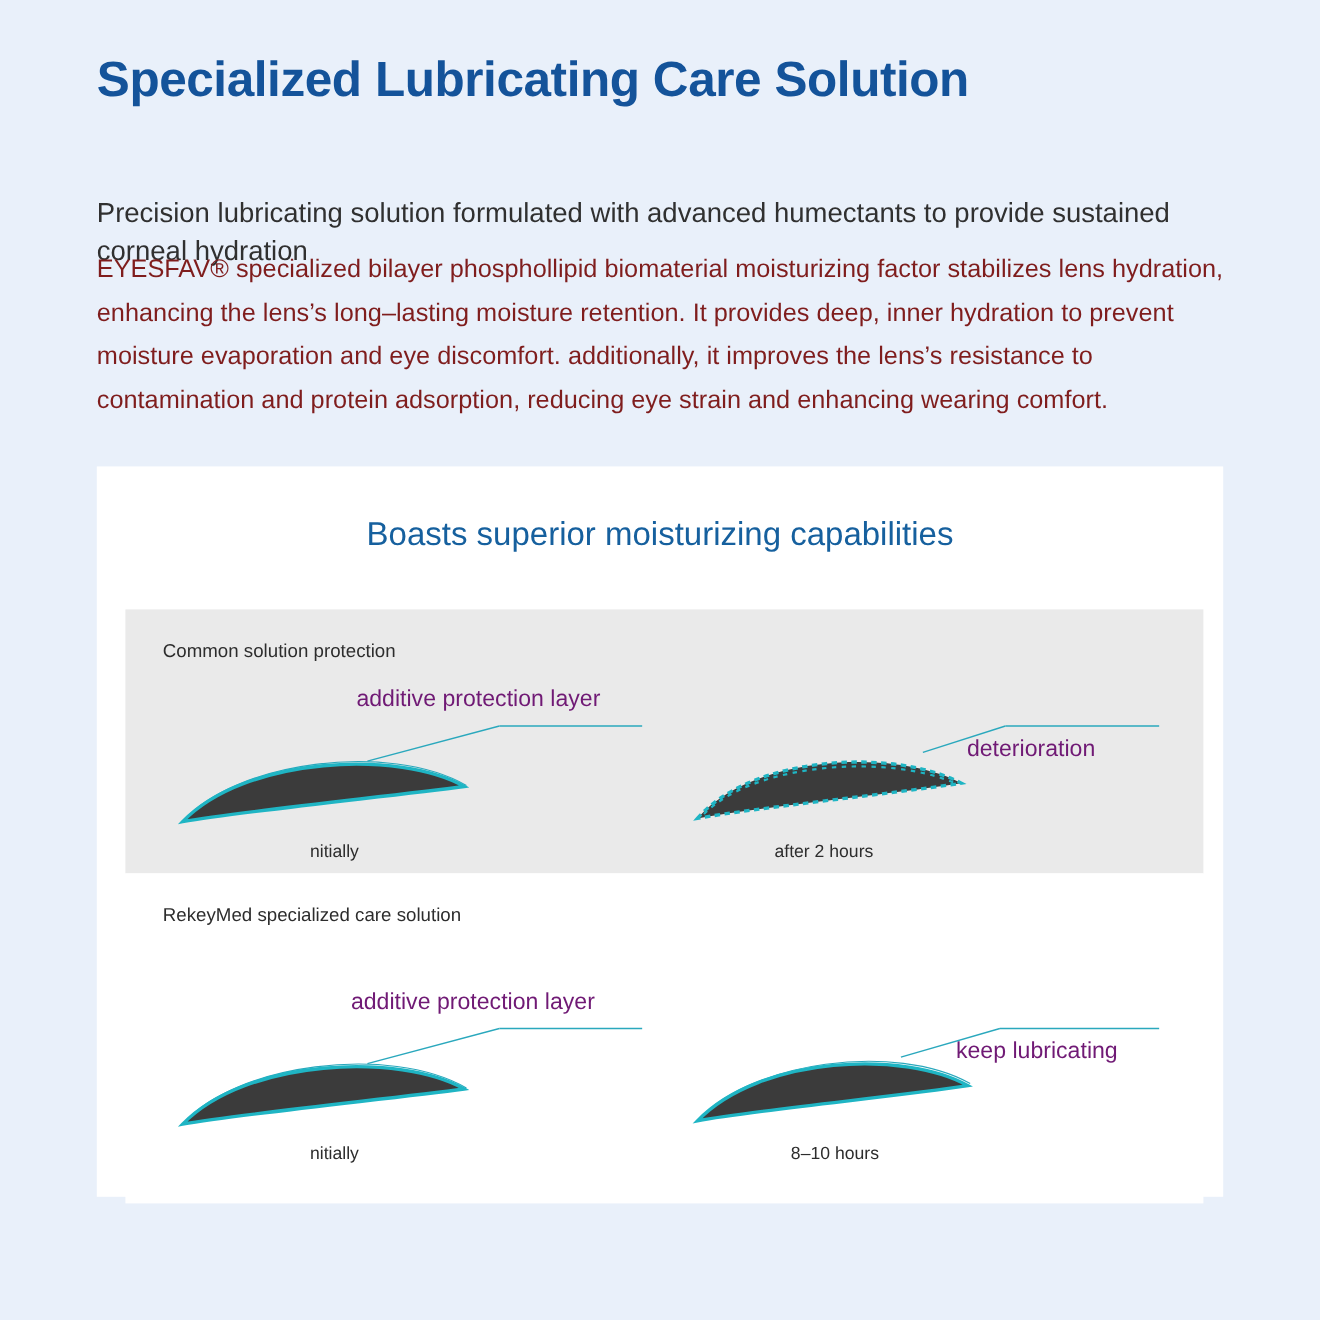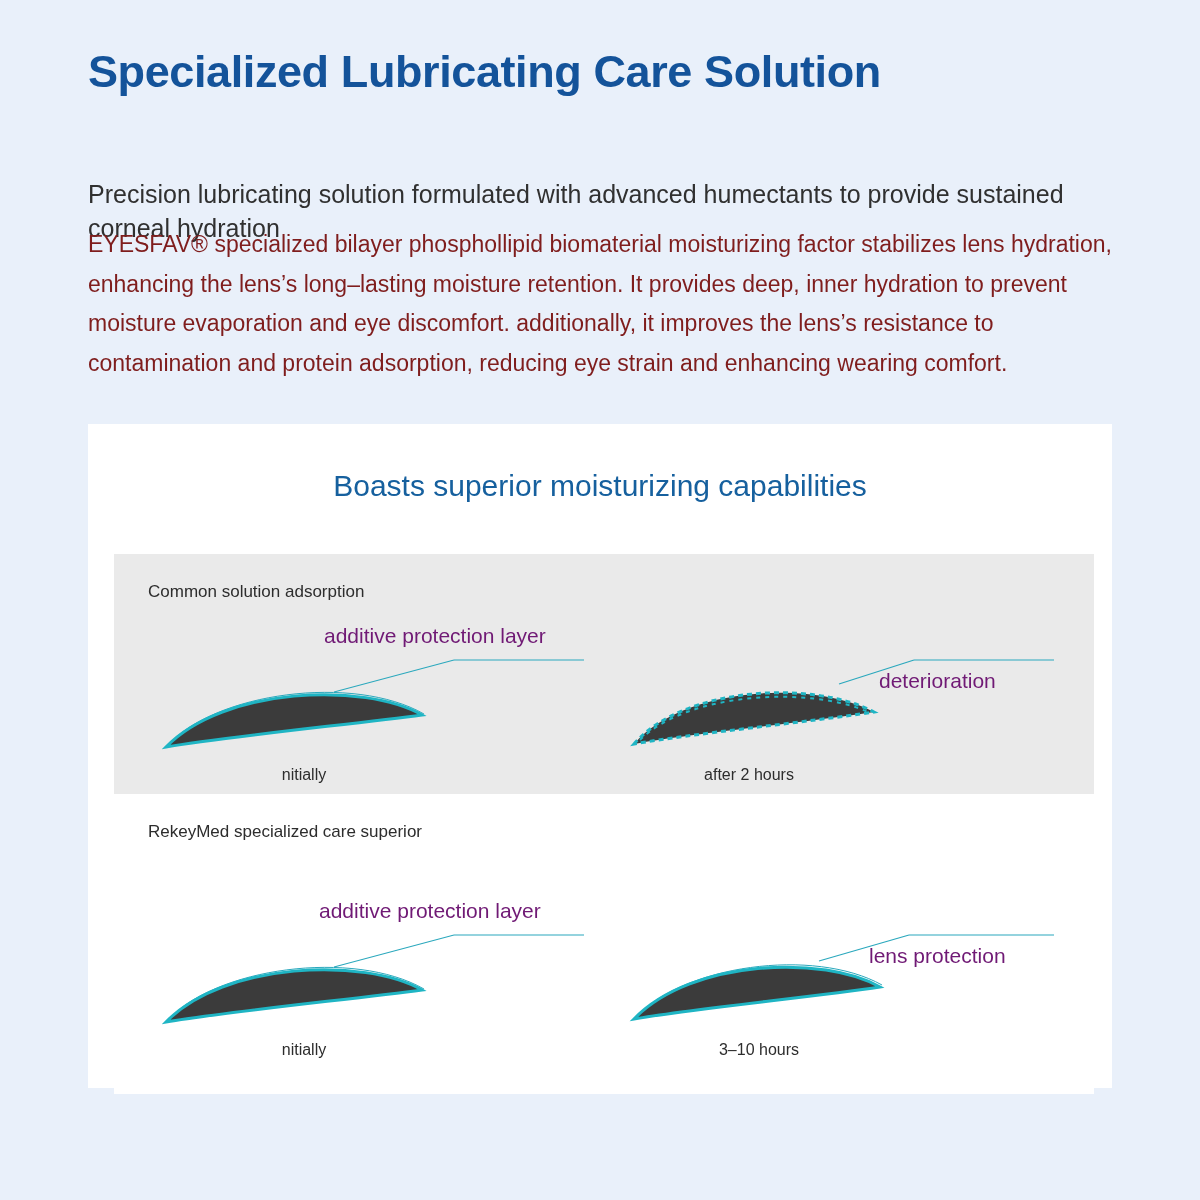--- a/index.html
+++ b/index.html
@@ -136,21 +136,21 @@
 
   <div class="subtitle">Precision lubricating solution formulated with advanced humectants to provide sustained corneal hydration</div>
 
   <div class="body-copy">EYESFAV® specialized bilayer phosphollipid biomaterial moisturizing factor stabilizes lens hydration, enhancing the lens’s long–lasting moisture retention. It provides deep, inner hydration to prevent moisture evaporation and eye discomfort. additionally, it improves the lens’s resistance to contamination and protein adsorption, reducing eye strain and enhancing wearing comfort.</div>
 
   <div class="card">
 
     <div class="card-heading">Boasts superior moisturizing capabilities</div>
 
     <div class="panel panel-top">
-      <div class="panel-label">Common solution adsorption</div>
+      <div class="panel-label">Common solution protection</div>
 
       <div class="lens-group lens-left">
         <div class="callout callout-a">additive protection layer</div>
         <svg class="lens-svg" viewBox="0 0 430 110">
           <path d="M12,95 C60,40 200,22 270,62" fill="none" stroke="#2aa8bd" stroke-width="1"></path>
           <path d="M12,95 C70,35 210,30 268,63 C200,72 70,85 12,95 Z" fill="#3b3b3b" stroke="#1fb5c4" stroke-width="3"></path>
           <line x1="180" y1="40" x2="300" y2="8" stroke="#2aa8bd" stroke-width="1.2"></line>
           <line x1="300" y1="8" x2="430" y2="8" stroke="#2aa8bd" stroke-width="1.2"></line>
         </svg>
         <div class="caption cap-narrow" style="left:0;width:300px;">nitially</div>
@@ -162,39 +162,39 @@
           <path d="M10,92 C60,34 190,28 250,60 C185,70 65,82 10,92 Z" fill="#3b3b3b" stroke="#1fb5c4" stroke-width="3" stroke-dasharray="5 4"></path>
           <path d="M16,88 C64,40 186,34 244,60" fill="none" stroke="#1fb5c4" stroke-width="2" stroke-dasharray="4 5"></path>
           <line x1="215" y1="32" x2="290" y2="8" stroke="#2aa8bd" stroke-width="1.2"></line>
           <line x1="290" y1="8" x2="430" y2="8" stroke="#2aa8bd" stroke-width="1.2"></line>
         </svg>
         <div class="caption" style="left:-90px;">after 2 hours</div>
       </div>
     </div>
 
     <div class="panel panel-bottom">
-      <div class="panel-label">RekeyMed specialized care superior</div>
+      <div class="panel-label">RekeyMed specialized care solution</div>
 
       <div class="lens-group lens-left" style="top:105px;">
         <div class="callout callout-a" style="left:165px;">additive protection layer</div>
         <svg class="lens-svg" viewBox="0 0 430 110">
           <path d="M12,95 C60,40 200,22 270,62" fill="none" stroke="#2aa8bd" stroke-width="1"></path>
           <path d="M12,95 C70,35 210,30 268,63 C200,72 70,85 12,95 Z" fill="#3b3b3b" stroke="#1fb5c4" stroke-width="3"></path>
           <line x1="180" y1="40" x2="300" y2="8" stroke="#2aa8bd" stroke-width="1.2"></line>
           <line x1="300" y1="8" x2="430" y2="8" stroke="#2aa8bd" stroke-width="1.2"></line>
         </svg>
         <div class="caption cap-narrow" style="left:0;width:300px;">nitially</div>
       </div>
 
       <div class="lens-group lens-right" style="top:105px;">
-        <div class="callout callout-b" style="left:245px;">lens protection</div>
+        <div class="callout callout-b" style="left:245px;">keep lubricating</div>
         <svg class="lens-svg" viewBox="0 0 430 110">
           <path d="M10,92 C58,38 190,20 258,58" fill="none" stroke="#2aa8bd" stroke-width="1"></path>
           <path d="M10,92 C68,32 200,28 256,60 C190,70 64,82 10,92 Z" fill="#3b3b3b" stroke="#1fb5c4" stroke-width="3"></path>
           <line x1="195" y1="34" x2="285" y2="8" stroke="#2aa8bd" stroke-width="1.2"></line>
           <line x1="285" y1="8" x2="430" y2="8" stroke="#2aa8bd" stroke-width="1.2"></line>
         </svg>
-        <div class="caption" style="left:-80px;">3–10 hours</div>
+        <div class="caption" style="left:-80px;">8–10 hours</div>
       </div>
     </div>
 
   </div>
 </div>
 
 </body></html>

